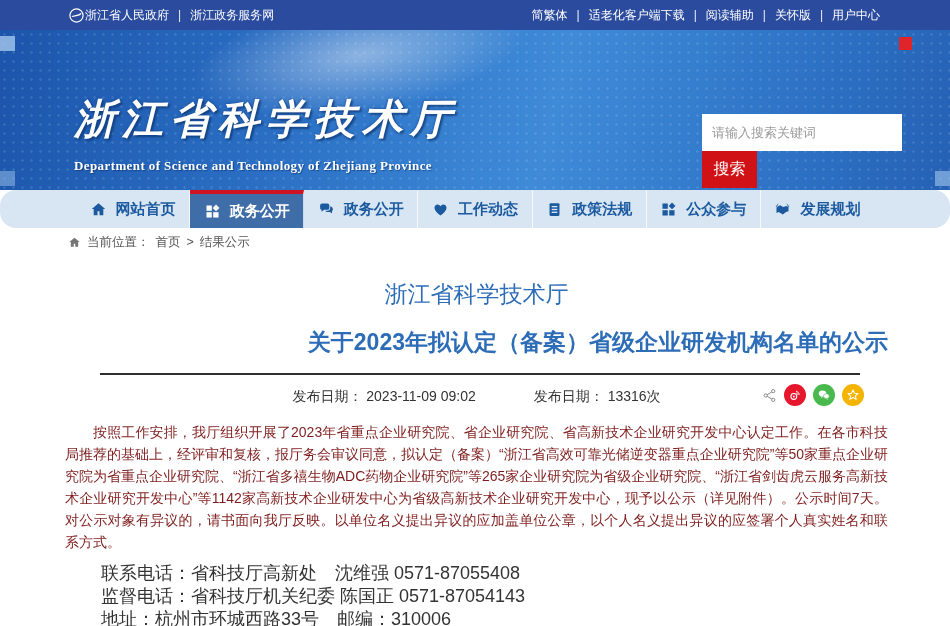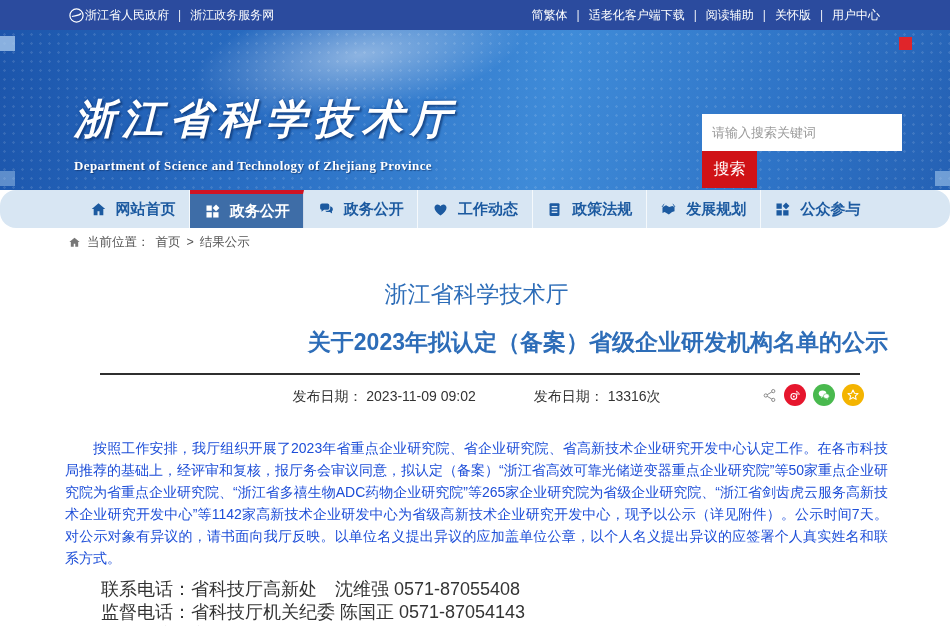--- a/index.html
+++ b/index.html
@@ -64,22 +64,22 @@
   .divider { border-top: 2px solid #2f2f2f; margin: 15px 28px 0 35px; }
   .meta { position: relative; display: flex; justify-content: center; gap: 58px;
     padding: 13px 0 9px; font-size: 14px; color: #333; }
   .share-group { position: absolute; right: 24px; top: 9px; display: flex; gap: 7px; align-items: center; }
   .share-glyph { width: 15px; height: 15px; fill: none; stroke: #8a8a8a; stroke-width: 1.6; cursor: pointer; }
   .share-circle { width: 22px; height: 22px; border-radius: 50%; display: flex;
     align-items: center; justify-content: center; cursor: pointer; }
   .weibo { background: #e6162d; } .wechat { background: #49b94e; } .qzone { background: #f4b400; }
   .share-circle svg { width: 14px; height: 14px; }
 
-  .body-text { font-size: 14px; color: #1d4ed8; line-height: 22px; text-align: justify;
-    text-indent: 2em; margin-top: 22px; }
+  .body-text { font-size: 14px; color: #7f1d1d; line-height: 22px; text-align: justify;
+    text-indent: 2em; margin-top: 6px; }
   .contact-block { margin-top: 9px; }
   .contact-line { font-size: 18px; color: #333; line-height: 23px; padding-left: 2em; }
 </style>
 </head>
 <body>
 
 <div class="topbar">
   <div class="topbar-left">
     <svg class="gov-emblem" viewBox="0 0 24 24">
       <circle cx="12" cy="12" r="9.3" fill="none" stroke="#fff" stroke-width="1.7"></circle>
@@ -147,34 +147,34 @@
     <svg viewBox="0 0 24 24">
       <rect x="5" y="3" width="14" height="18" rx="1.5"></rect>
       <rect x="8" y="7" width="8" height="1.9" fill="#d8e6f3"></rect>
       <rect x="8" y="11" width="8" height="1.9" fill="#d8e6f3"></rect>
       <rect x="8" y="15" width="8" height="1.9" fill="#d8e6f3"></rect>
     </svg>
     <span>政策法规</span>
   </div>
   <div class="nav-item">
     <svg viewBox="0 0 24 24">
-      <path d="M4 8.5 8.5 6l4.5 2.5L17.5 7l3 1.5v6l-3.5 1-4.5 3.5-6-3.5L3.5 17V10z"></path>
-      <path d="M6 4.5c-1.5 1-2.5 2.3-3 3.8" fill="none" stroke="#1c5aa0" stroke-width="1.4"></path>
-      <path d="M18 4.5c1.5 1 2.5 2.3 3 3.8" fill="none" stroke="#1c5aa0" stroke-width="1.4"></path>
-    </svg>
-    <span>发展规划</span>
-  </div>
-  <div class="nav-item">
-    <svg viewBox="0 0 24 24">
       <rect x="3.5" y="3.5" width="7.5" height="7.5"></rect>
         <rect x="3.5" y="13" width="7.5" height="7.5"></rect>
       <rect x="13" y="13" width="7.5" height="7.5"></rect>
       <rect x="13.6" y="3.6" width="6.8" height="6.8" transform="rotate(45 17 7)"></rect>
     </svg>
     <span>公众参与</span>
+  </div>
+  <div class="nav-item">
+    <svg viewBox="0 0 24 24">
+      <path d="M4 8.5 8.5 6l4.5 2.5L17.5 7l3 1.5v6l-3.5 1-4.5 3.5-6-3.5L3.5 17V10z"></path>
+      <path d="M6 4.5c-1.5 1-2.5 2.3-3 3.8" fill="none" stroke="#1c5aa0" stroke-width="1.4"></path>
+      <path d="M18 4.5c1.5 1 2.5 2.3 3 3.8" fill="none" stroke="#1c5aa0" stroke-width="1.4"></path>
+    </svg>
+    <span>发展规划</span>
   </div>
 </div>
 
 <div class="breadcrumb">
   <svg viewBox="0 0 24 24">
       <path d="M12 3 2.5 11.2h2.7V20h5.4v-5.6h2.8V20h5.4v-8.8h2.7z"></path>
     </svg>
   <span>当前位置：</span>
   <a>首页</a>
   <span>&gt;</span>

